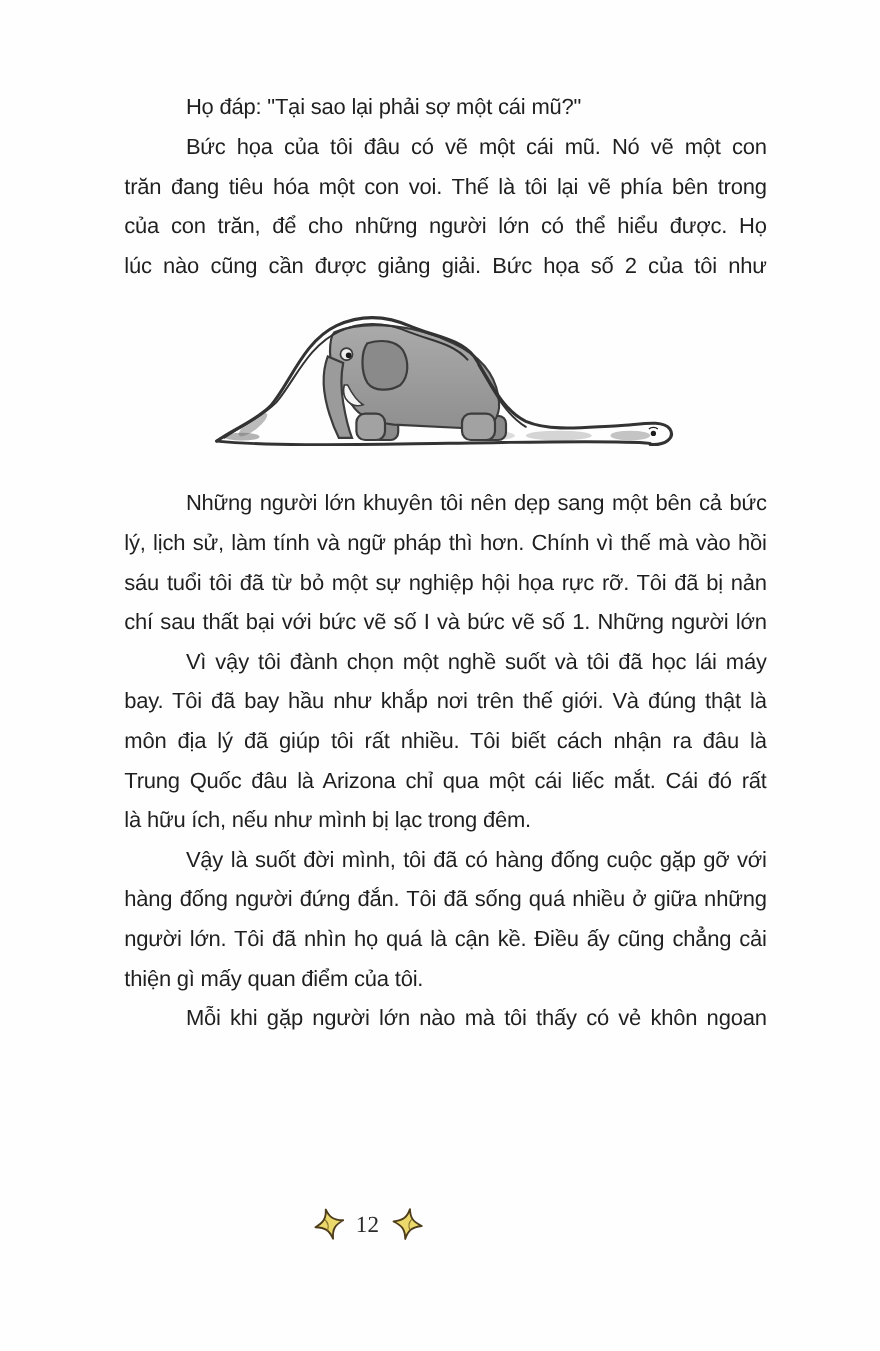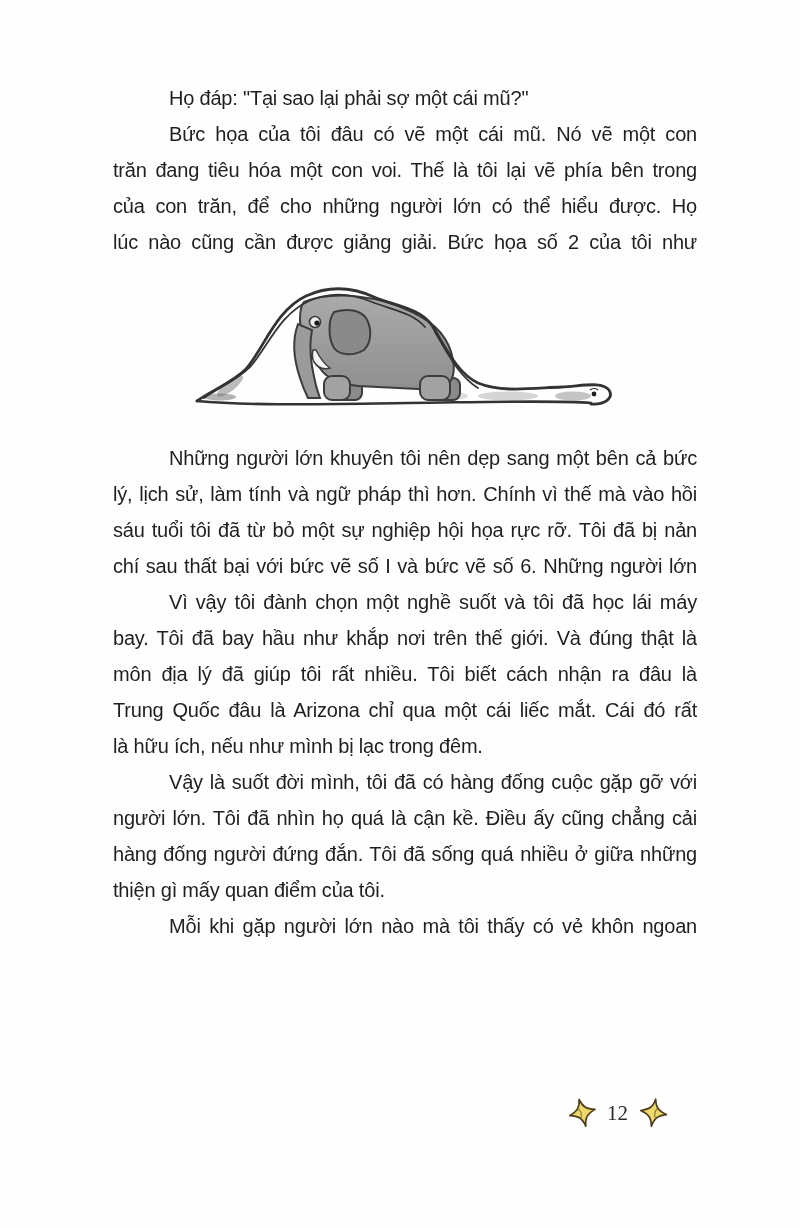--- a/index.html
+++ b/index.html
@@ -35,21 +35,21 @@
   }
   .figure svg{
     position:absolute;
     left:75px;top:24px;
   }
   .footer{
     position:absolute;
     left:0;top:1098px;
     width:670px;
     display:flex;
-    justify-content:flex-end;
+    justify-content:center;
     align-items:center;
     gap:9px;
   }
   .page-number{
     font-family:"Liberation Serif", serif;
     font-size:21px;
     color:#2a2a2a;
   }
   .star{display:block;}
   .star.left{transform:rotate(-14deg);}
@@ -124,35 +124,35 @@
           <circle cx="406" cy="110" r="2.4" fill="#1d1d1d"></circle>
           <path d="M 402,106 C 404,104 408,104 410,106" fill="none" stroke="#1d1d1d" stroke-width="1.2"></path>
         </g>
       </svg>
     </div>
 
     <div class="para">
       <div class="line indent">Những người lớn khuyên tôi nên dẹp sang một bên cả bức</div>
       <div class="line">lý, lịch sử, làm tính và ngữ pháp thì hơn. Chính vì thế mà vào hồi</div>
       <div class="line">sáu tuổi tôi đã từ bỏ một sự nghiệp hội họa rực rỡ. Tôi đã bị nản</div>
-      <div class="line">chí sau thất bại với bức vẽ số I và bức vẽ số 6. Những người lớn</div>
+      <div class="line">chí sau thất bại với bức vẽ số I và bức vẽ số 1. Những người lớn</div>
     </div>
 
     <div class="para">
       <div class="line indent">Vì vậy tôi đành chọn một nghề suốt và tôi đã học lái máy</div>
       <div class="line">bay. Tôi đã bay hầu như khắp nơi trên thế giới. Và đúng thật là</div>
       <div class="line">môn địa lý đã giúp tôi rất nhiều. Tôi biết cách nhận ra đâu là</div>
       <div class="line">Trung Quốc đâu là Arizona chỉ qua một cái liếc mắt. Cái đó rất</div>
       <div class="line end">là hữu ích, nếu như mình bị lạc trong đêm.</div>
     </div>
 
     <div class="para">
       <div class="line indent">Vậy là suốt đời mình, tôi đã có hàng đống cuộc gặp gỡ với</div>
+      <div class="line">hàng đống người đứng đắn. Tôi đã sống quá nhiều ở giữa những</div>
       <div class="line">người lớn. Tôi đã nhìn họ quá là cận kề. Điều ấy cũng chẳng cải</div>
-      <div class="line">hàng đống người đứng đắn. Tôi đã sống quá nhiều ở giữa những</div>
       <div class="line end">thiện gì mấy quan điểm của tôi.</div>
     </div>
 
     <div class="para">
       <div class="line indent">Mỗi khi gặp người lớn nào mà tôi thấy có vẻ khôn ngoan</div>
     </div>
 
   </div>
 
   <div class="footer">

